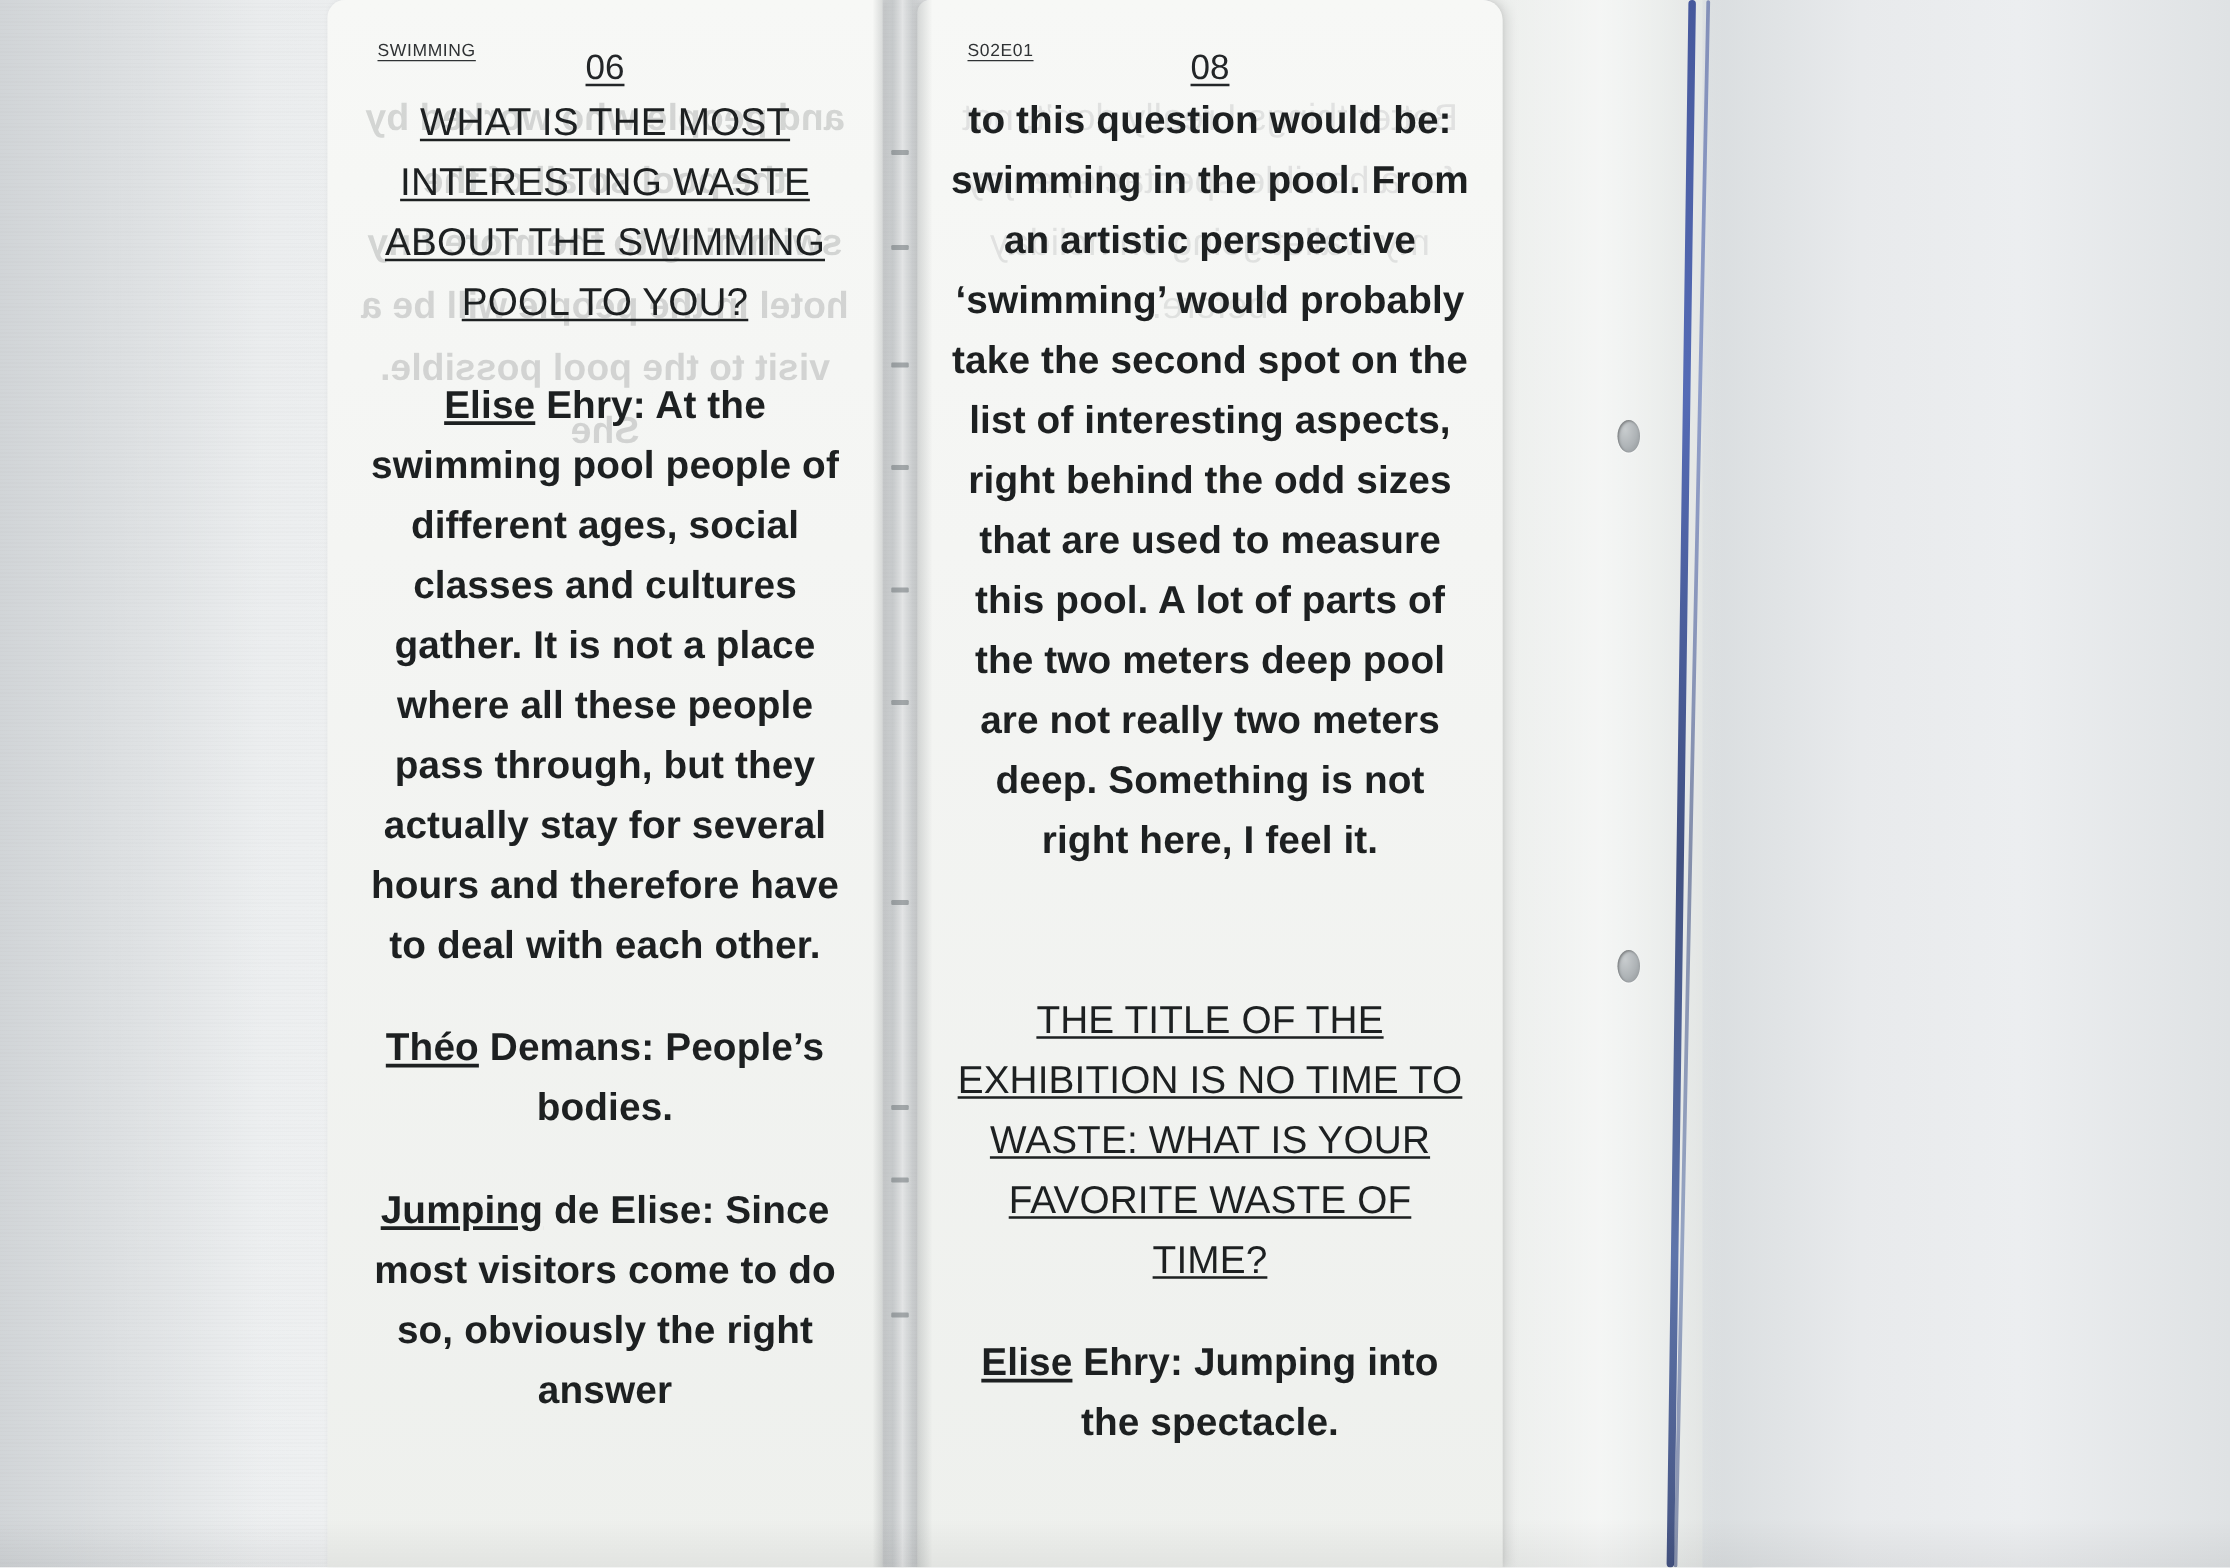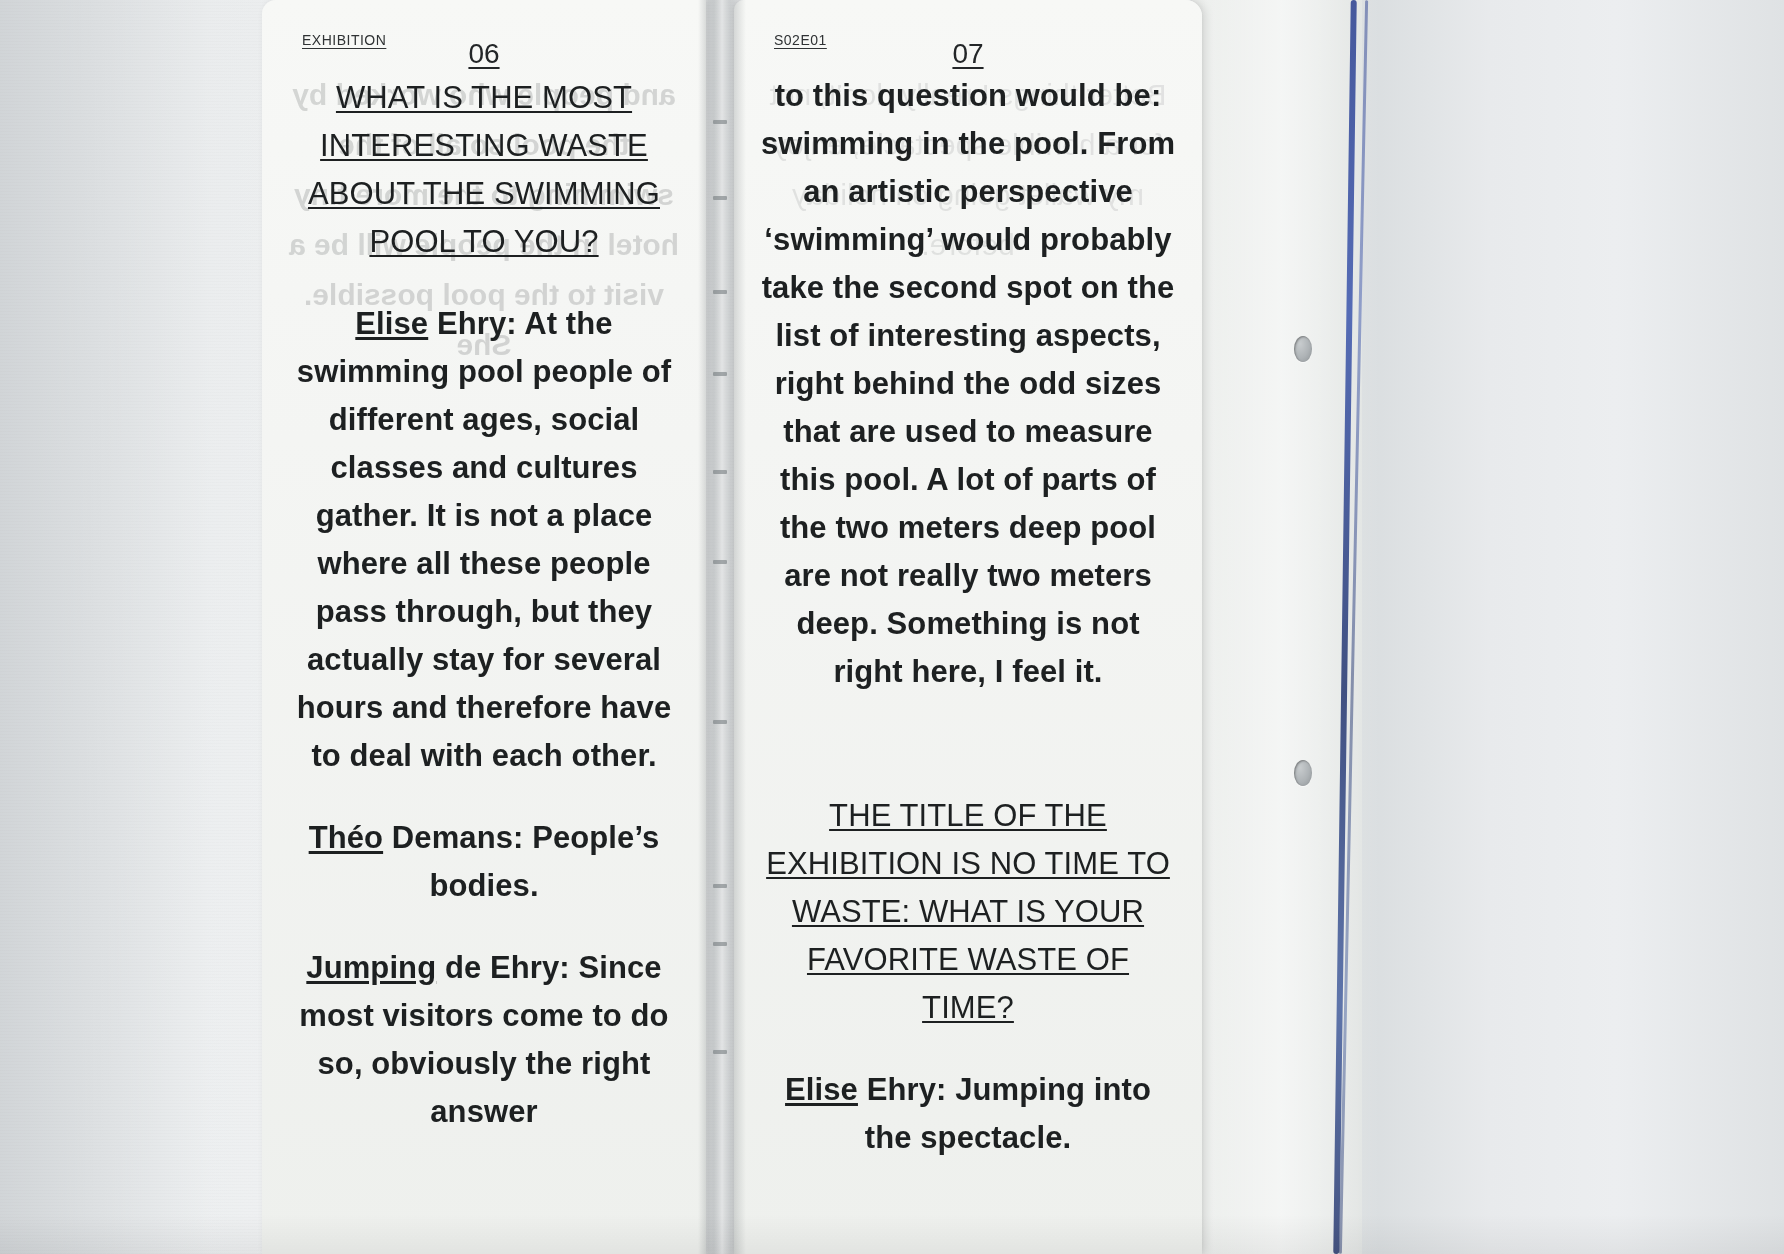--- a/index.html
+++ b/index.html
@@ -260,50 +260,50 @@
 <div id="bg-ghost">The newspaper and the people by the pool seem to be stuck in their own time anymore.</div>
 
 <div id="booklet">
 
   <div class="page" id="page-under"></div>
 
   <div class="page" id="page-left">
     <div class="showthrough">and people who worked by the pool so all of the swimming to the more tiny hotel in the people will be a visit to the pool possible. She</div>
     <div class="page-inner">
       <div class="page-head">
-        <div class="folio-label">EXHIBITION</div>
+        <div class="folio-label">SWIMMING</div>
         <div class="folio-number">06</div>
       </div>
 
       <div class="body-col">
 
         <div class="heading">WHAT IS THE MOST INTERESTING WASTE ABOUT THE SWIMMING POOL TO YOU?</div>
 
         <p class="block">
           <span class="speaker">Elise</span><span> Ehry:</span><span> At the swimming pool people of different ages, social classes and cultures gather. It is not a place where all these people pass through, but they actually stay for several hours and therefore have to deal with each other.</span>
         </p>
 
         <p class="block">
           <span class="speaker">Théo</span><span> Demans:</span><span> People’s bodies.</span>
         </p>
 
         <p class="block">
-          <span class="speaker">Jumping</span><span> de Ehry:</span><span> Since most visitors come to do so, obviously the right answer</span>
+          <span class="speaker">Jumping</span><span> de Elise:</span><span> Since most visitors come to do so, obviously the right answer</span>
         </p>
 
       </div>
     </div>
   </div>
 
   <div class="page" id="page-right">
     <div class="showthrough light">Better things I really don’t, not for a horrible spectacle, enjoy my wallet going on holiday before.</div>
     <div class="page-inner">
       <div class="page-head">
         <div class="folio-label">S02E01</div>
-        <div class="folio-number">07</div>
+        <div class="folio-number">08</div>
       </div>
 
       <div class="body-col">
 
         <p class="block">to this question would be: swimming in the pool. From an artistic perspective ‘swimming’ would probably take the second spot on the list of interesting aspects, right behind the odd sizes that are used to measure this pool. A lot of parts of the two meters deep pool are not really two meters deep. Something is not right here, I feel it.</p>
 
         <div class="heading" id="heading-2">THE TITLE OF THE EXHIBITION IS NO TIME TO WASTE: WHAT IS YOUR FAVORITE WASTE OF TIME?</div>
 
         <p class="block">
           <span class="speaker">Elise</span><span> Ehry:</span><span> Jumping into the spectacle.</span>

